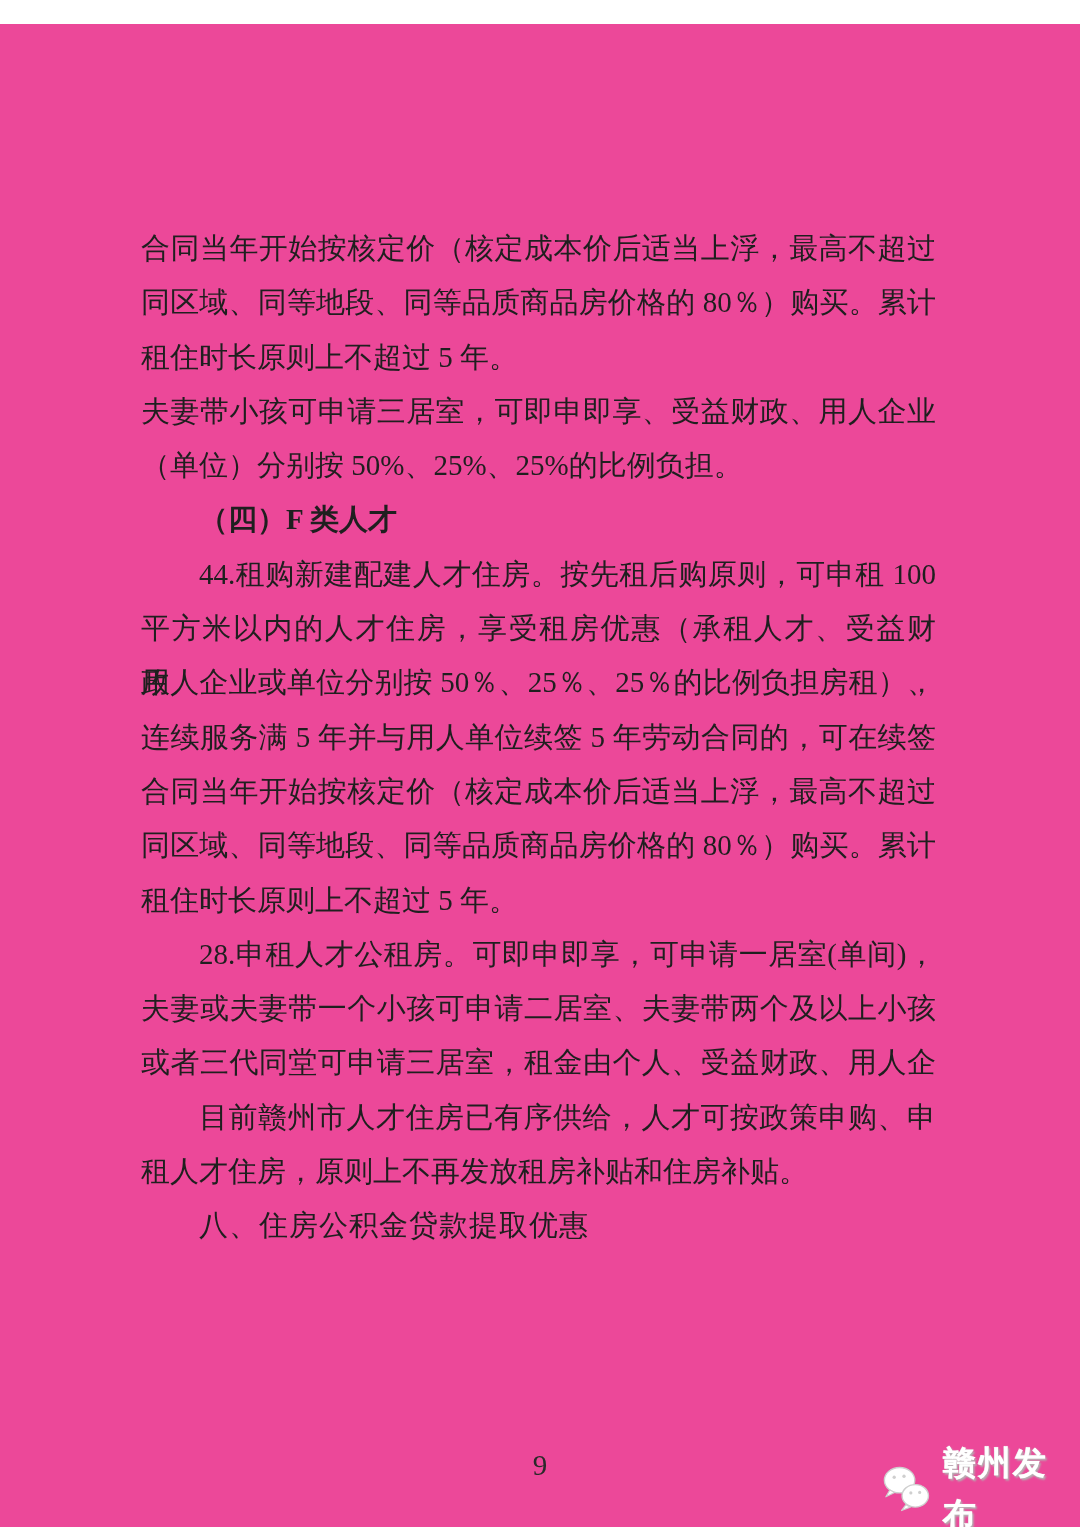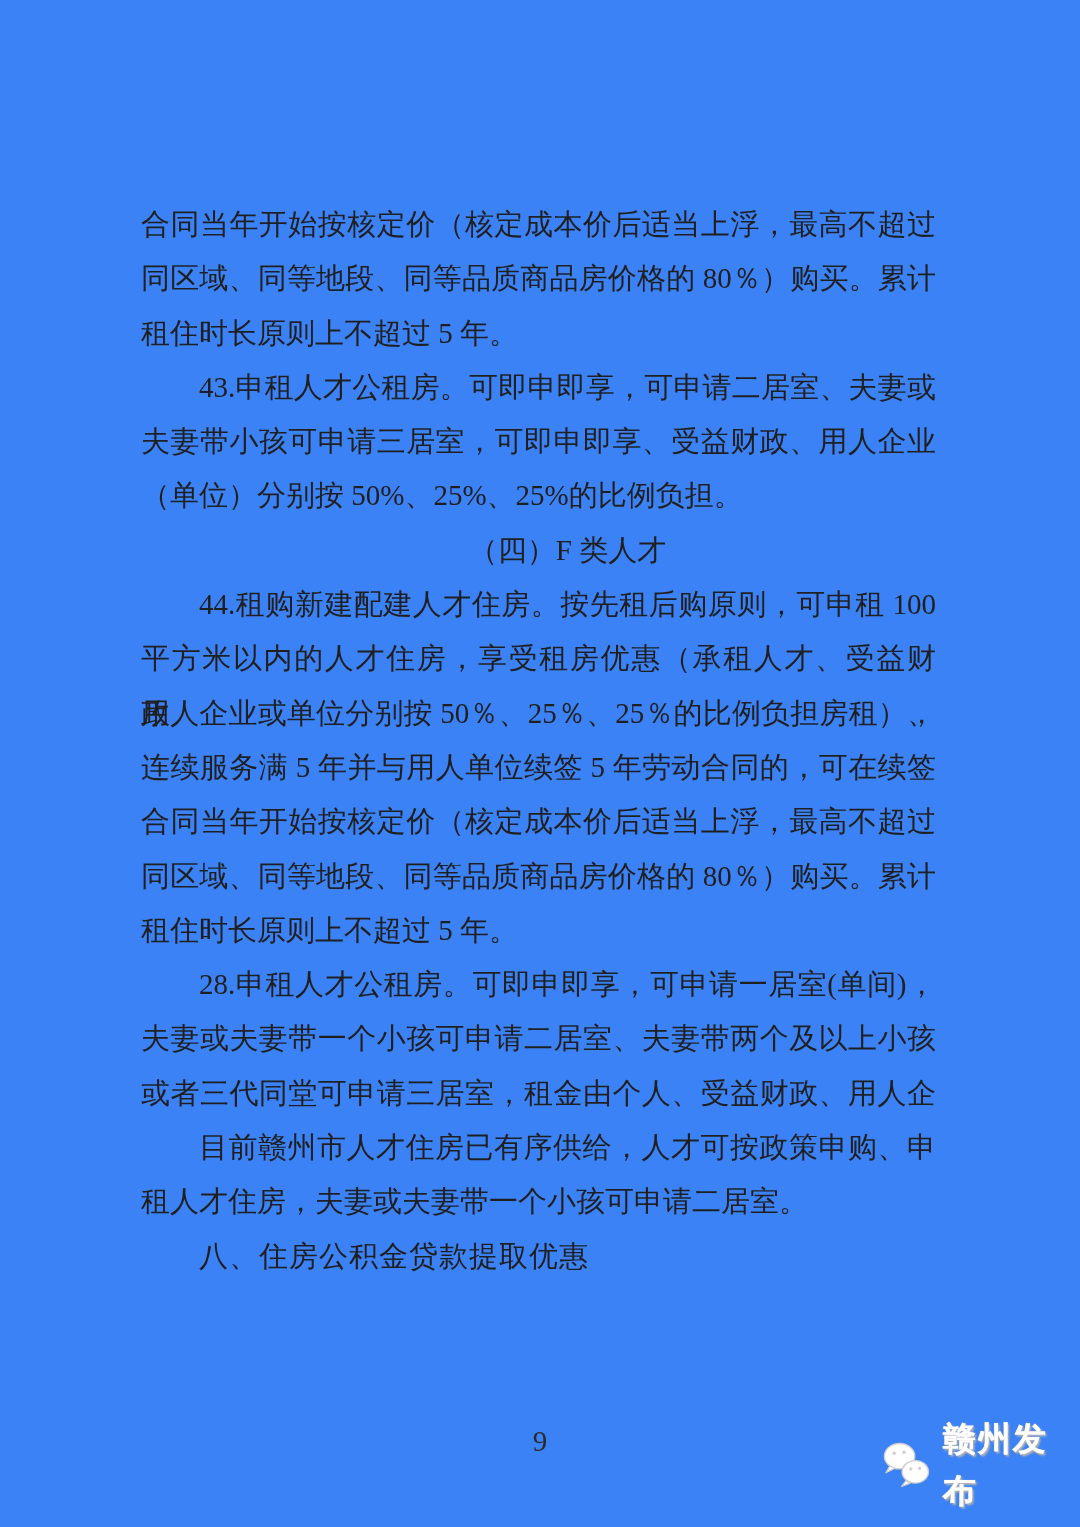--- a/index.html
+++ b/index.html
@@ -11,21 +11,22 @@
     width: 1080px;
     height: 1527px;
     position: relative;
     overflow: hidden;
     font-family: "Liberation Serif", "DejaVu Serif", serif;
     color: #1f1f1f;
   }
   .page {
     position: absolute;
     inset: 0;
-    background: #3b82f6;
+    background: #ec4899;
+    margin-top: 24px;
   }
   .content {
     position: absolute;
     left: 141px;
     top: 197px;
     width: 795px;
   }
   .line {
     height: 54.3px;
     line-height: 54.3px;
@@ -36,22 +37,21 @@
   .line.justify {
     white-space: normal;
     text-align: justify;
     text-align-last: justify;
     text-justify: inter-character;
   }
   .line.indent {
     text-indent: 58px;
   }
   .line.heading-kai {
-    font-weight: normal;
-    text-align: center;
+    font-weight: bold;
   }
   .line.heading-hei {
     font-family: "Liberation Sans", "DejaVu Sans", sans-serif;
     font-weight: normal;
     letter-spacing: 1px;
   }
   .page-number {
     position: absolute;
     left: 0;
     right: 0;
@@ -81,36 +81,35 @@
 </head>
 <body>
 
 <div class="page">
 
   <main class="content">
 
   <div class="line justify">合同当年开始按核定价（核定成本价后适当上浮，最高不超过</div>
       <div class="line justify">同区域、同等地段、同等品质商品房价格的 80％）购买。累计</div>
       <div class="line">租住时长原则上不超过 5 年。</div>
-      <div class="line justify indent">43.申租人才公租房。可即申即享，可申请二居室、夫妻或</div>
       <div class="line justify">夫妻带小孩可申请三居室，可即申即享、受益财政、用人企业</div>
       <div class="line">（单位）分别按 50%、25%、25%的比例负担。</div>
       <div class="line heading-kai indent">（四）F 类人才</div>
       <div class="line justify indent">44.租购新建配建人才住房。按先租后购原则，可申租 100</div>
       <div class="line justify">平方米以内的人才住房，享受租房优惠（承租人才、受益财政、</div>
       <div class="line justify">用人企业或单位分别按 50％、25％、25％的比例负担房租），</div>
       <div class="line justify">连续服务满 5 年并与用人单位续签 5 年劳动合同的，可在续签</div>
       <div class="line justify">合同当年开始按核定价（核定成本价后适当上浮，最高不超过</div>
       <div class="line justify">同区域、同等地段、同等品质商品房价格的 80％）购买。累计</div>
       <div class="line">租住时长原则上不超过 5 年。</div>
       <div class="line justify indent">28.申租人才公租房。可即申即享，可申请一居室(单间)，</div>
       <div class="line justify">夫妻或夫妻带一个小孩可申请二居室、夫妻带两个及以上小孩</div>
       <div class="line justify">或者三代同堂可申请三居室，租金由个人、受益财政、用人企</div>
       <div class="line justify indent">目前赣州市人才住房已有序供给，人才可按政策申购、申</div>
-      <div class="line">租人才住房，夫妻或夫妻带一个小孩可申请二居室。</div>
+      <div class="line">租人才住房，原则上不再发放租房补贴和住房补贴。</div>
       <div class="line heading-hei indent">八、住房公积金贷款提取优惠</div>
     </main>
 
   <div class="page-number">9</div>
 
   <div class="watermark">
     <svg width="54" height="52" viewBox="0 0 54 52" aria-hidden="true">
       <ellipse cx="20" cy="17" rx="15.5" ry="13" fill="#ffffff" stroke="#cfcfcf" stroke-width="1.4"></ellipse>
       <path d="M10 27 L6 34 L15 29.5 Z" fill="#ffffff" stroke="#cfcfcf" stroke-width="1.2" stroke-linejoin="round"></path>
       <circle cx="14.5" cy="14" r="1.7" fill="#cfcfcf"></circle>

